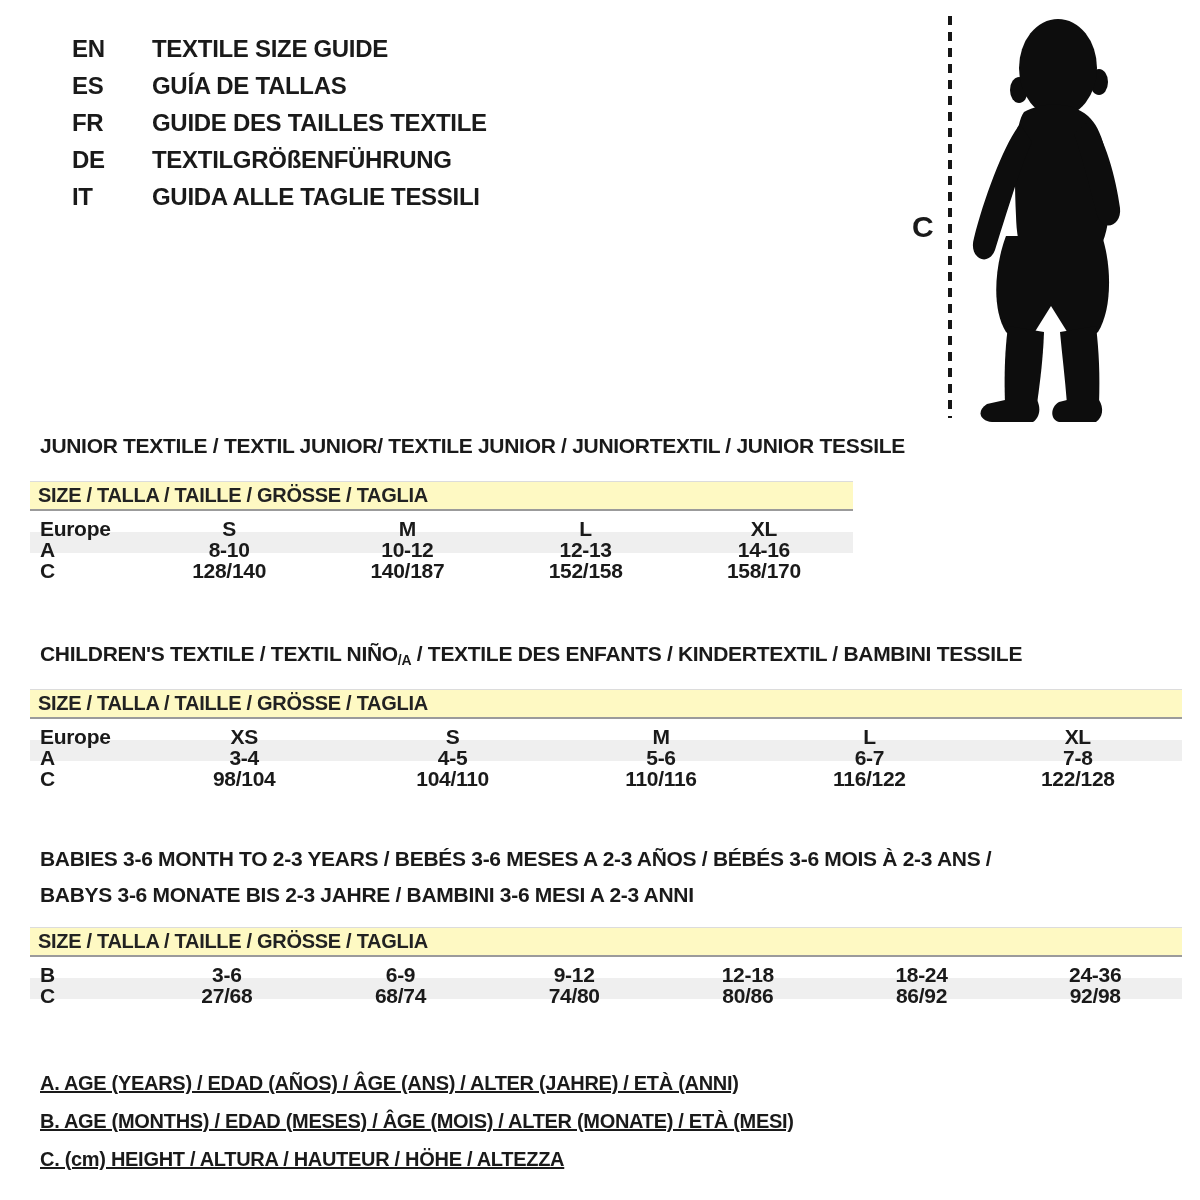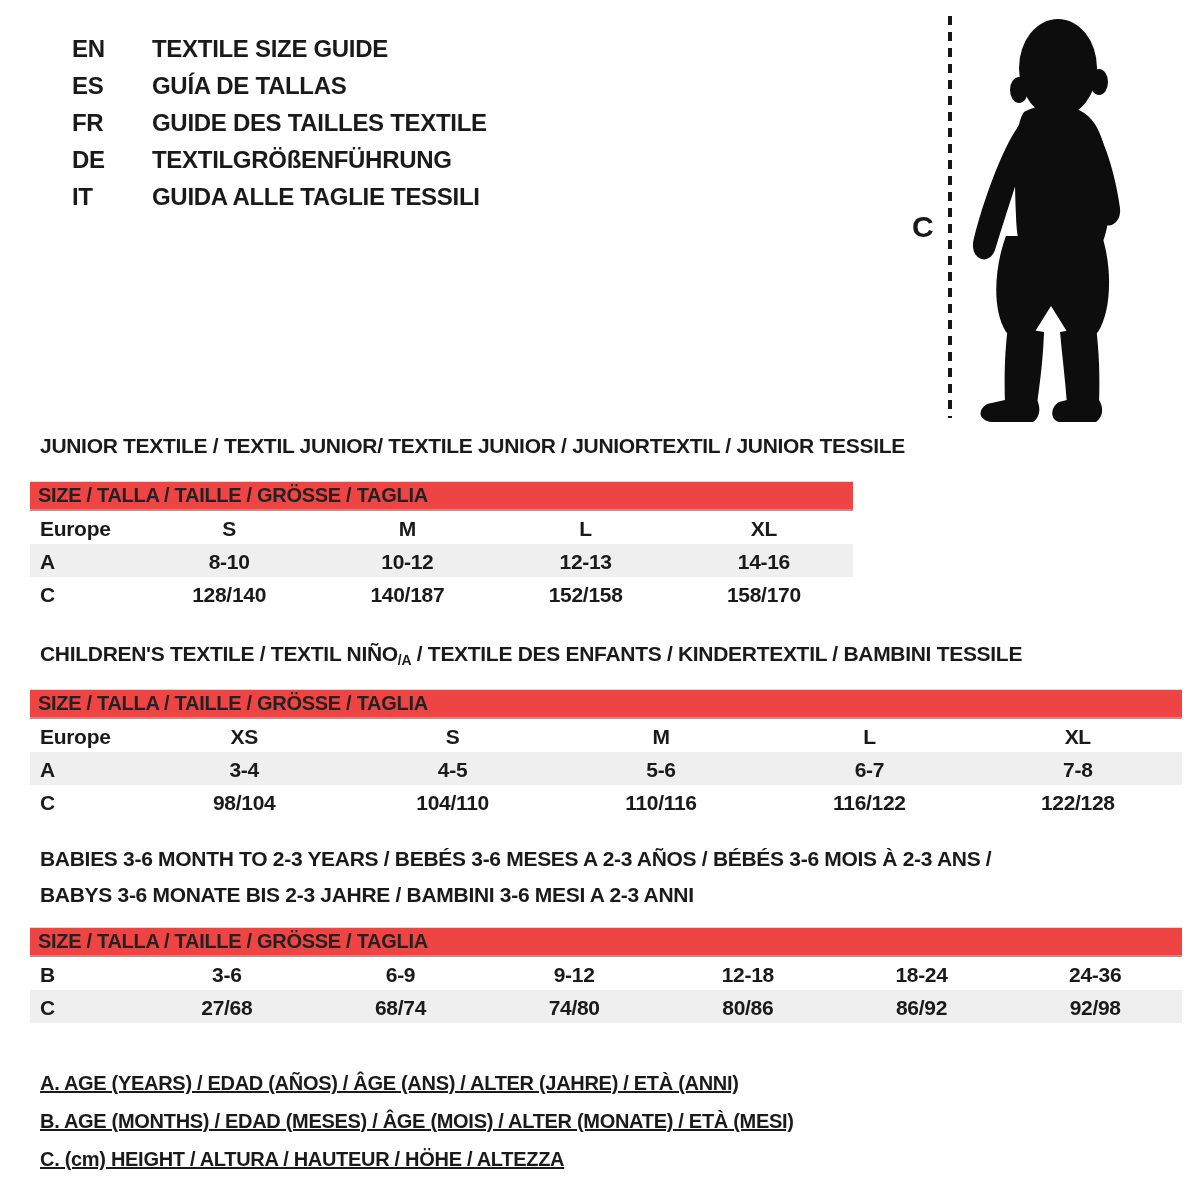--- a/index.html
+++ b/index.html
@@ -26,26 +26,26 @@
   .baby-svg { left:962px; top:10px; }
 
   
   .section-title { font-size:21px; line-height:26px; white-space:nowrap; }
   .sub-small { font-size:14px; vertical-align:-4px; letter-spacing:-0.3px; }
 
   
   .tbl { left:30px; }
   .tbl-head {
     height:30px; box-sizing:border-box;
-    background:#ef4444;
+    background:#fef9c3;
     border-top:1px solid #dcdcdc;
     border-bottom:2px solid #9b9b9b;
     font-size:20px; line-height:27px; padding-left:8px; color:#222222;
   }
-  .tbl-row { display:grid; height:33px; line-height:35px; font-size:21px; }
+  .tbl-row { display:grid; height:21px; line-height:35px; font-size:21px; }
   .cols4 .tbl-row { grid-template-columns:110px repeat(4, 1fr); }
   .cols5 .tbl-row { grid-template-columns:110px repeat(5, 1fr); }
   .cols6 .tbl-row { grid-template-columns:110px repeat(6, 1fr); }
   .w-junior { width:823px; }
   .w-full   { width:1152px; }
   .cell { text-align:center; }
   .cell.lbl { text-align:left; padding-left:10px; }
   .tbl-row.shaded { background:#efefef; }
 
   

